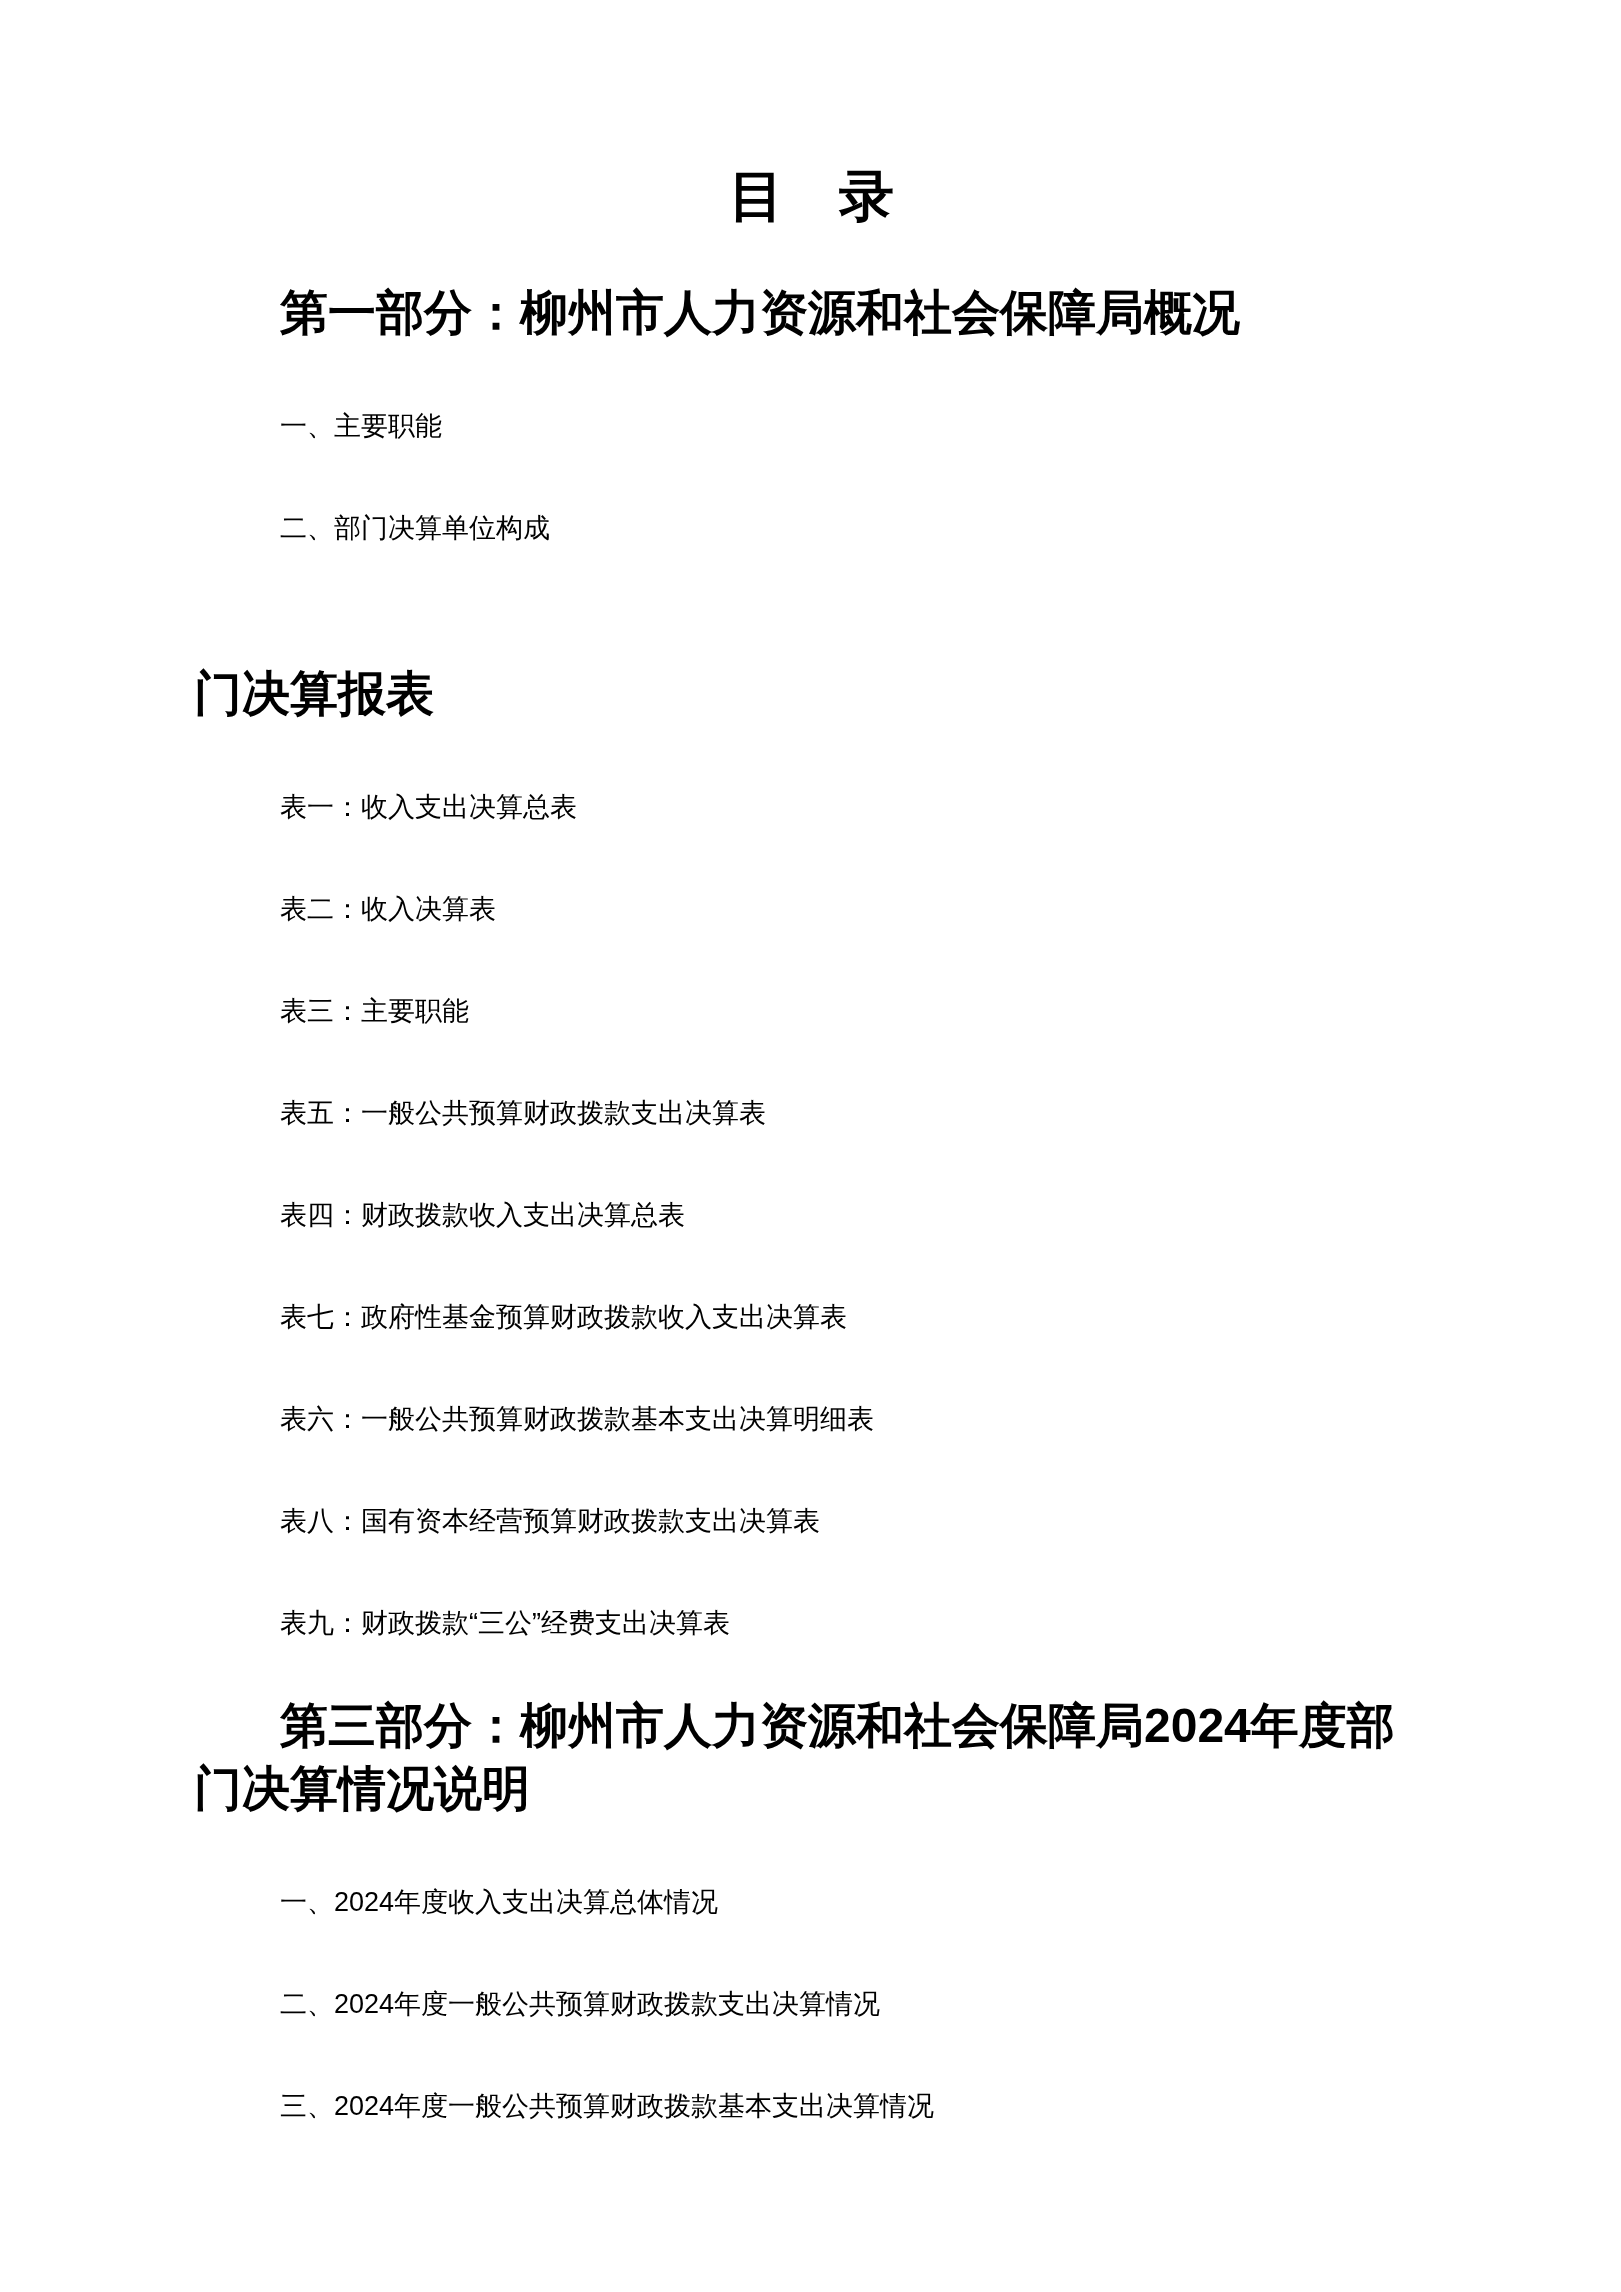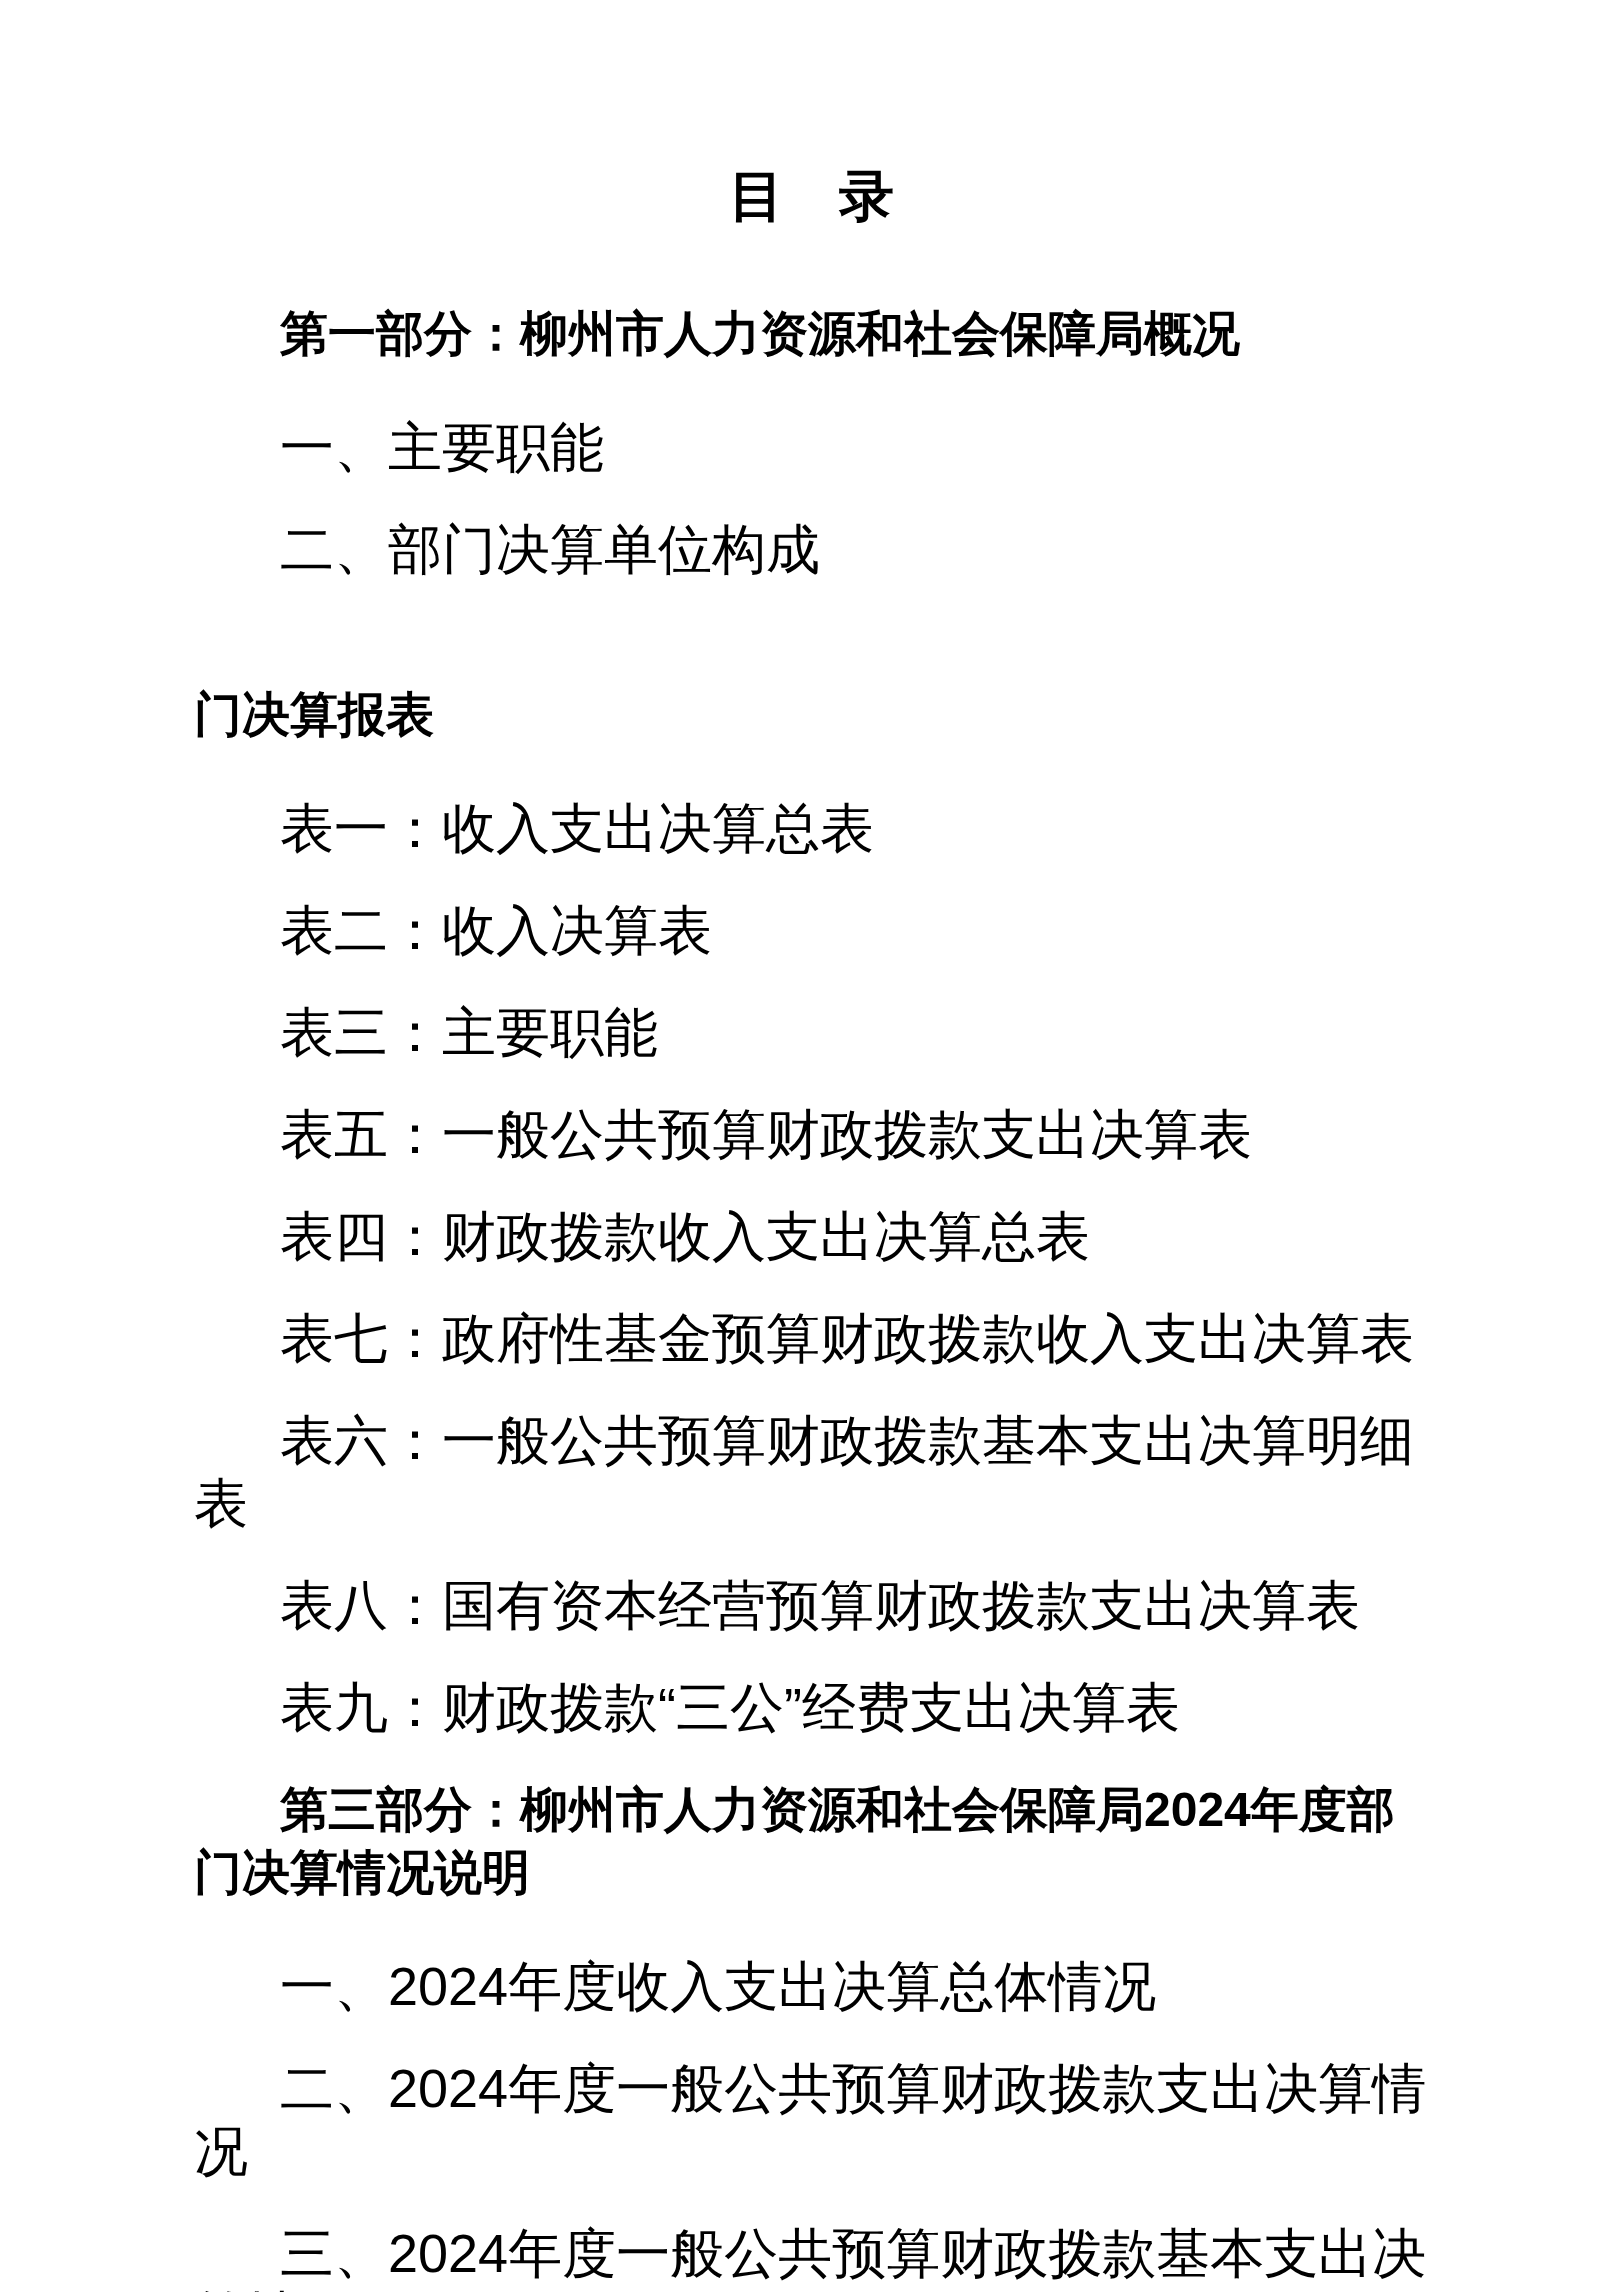--- a/index.html
+++ b/index.html
@@ -15,24 +15,24 @@
     margin: 0 auto;
   }
   .content {
     padding: 162px 192px 0 194px;
   }
   .doc-title {
     font-size: 55px;
     line-height: 69px;
     font-weight: 700;
     text-align: center;
-    margin-bottom: 71px;
+    margin-bottom: 50px;
   }
   .toc-item {
-    font-size: 54px;
+    font-size: 27px;
     line-height: 63px;
     margin-bottom: 39px;
     text-indent: 86px;
     font-weight: 400;
     white-space: normal;
   }
   .toc-item.section-heading {
     font-size: 48px;
     font-weight: 700;
     margin-bottom: 51px;

